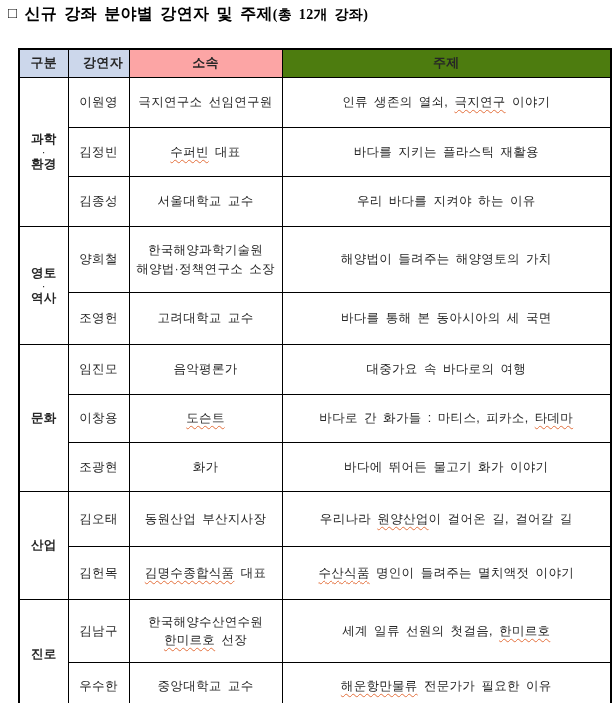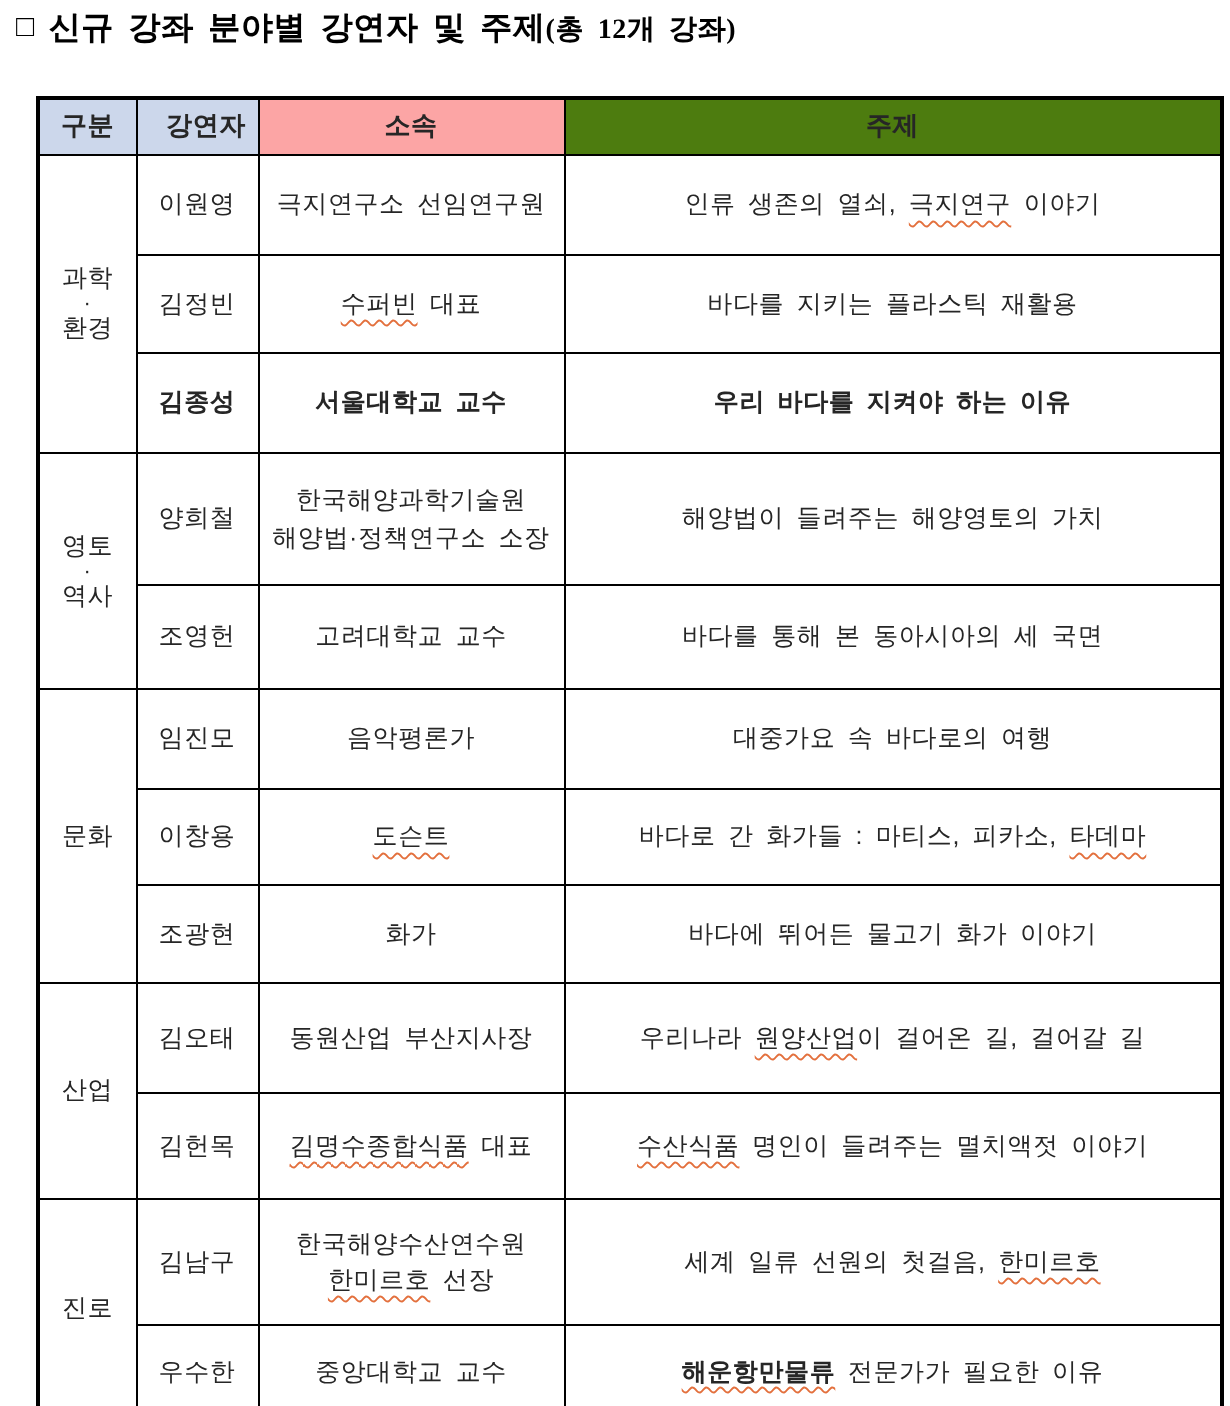--- a/index.html
+++ b/index.html
@@ -49,21 +49,21 @@
     word-spacing:2.5px;
     line-height:1.45;
     overflow:hidden;
   }
   table.lec thead th {
     height:23px;
     font-weight:bold;
     font-size:13px;
   }
   td.cat { font-size:13px; letter-spacing:1px; }
-  td.cat .catline { line-height:17px; }
+  td.cat .catline { line-height:17px;font-weight:bold; }
   td.cat .catdot  { line-height:8px; font-size:11px; }
 
   .sq {
     text-decoration-line:underline;
     text-decoration-style:wavy;
     text-decoration-thickness:1px;
     text-underline-offset:3px;
     margin-top:48px;
   }
 </style>
@@ -104,21 +104,21 @@
           </td>
           <td><span>인류 생존의 열쇠, </span><span class="sq" style="text-decoration-color: rgb(227, 112, 61);">극지연구</span><span> 이야기</span></td>
         </tr>
         <tr style="height: 49px;">
           <td>김정빈</td>
           <td>
             <div><span class="sq" style="text-decoration-color: rgb(227, 112, 61);">수퍼빈</span><span> 대표</span></div>
           </td>
           <td><span>바다를 지키는 플라스틱 재활용</span></td>
         </tr>
-        <tr style="height: 50px; font-weight: bold;">
+        <tr style="height: 50px;">
           <td>김종성</td>
           <td>
             <div><span>서울대학교 교수</span></div>
           </td>
           <td><span>우리 바다를 지켜야 하는 이유</span></td>
         </tr>
         <tr style="height: 66px;">
           <td class="cat" rowspan="2">
             <div class="catline">영토</div>
             <div class="catdot">·</div>
@@ -188,18 +188,18 @@
             <div><span>한국해양수산연수원</span></div>
             <div><span class="sq" style="text-decoration-color: rgb(227, 112, 61);">한미르호</span><span> 선장</span></div>
           </td>
           <td><span>세계 일류 선원의 첫걸음, </span><span class="sq" style="text-decoration-color: rgb(227, 112, 61);">한미르호</span></td>
         </tr>
         <tr style="height: 47px;">
           <td>우수한</td>
           <td>
             <div><span>중앙대학교 교수</span></div>
           </td>
-          <td><span class="sq" style="text-decoration-color: rgb(227, 112, 61); font-weight: bold;">해운항만물류</span><span> 전문가가 필요한 이유</span></td>
+          <td><span class="sq" style="text-decoration-color: rgb(227, 112, 61);">해운항만물류</span><span> 전문가가 필요한 이유</span></td>
         </tr>
       </tbody>
   </table>
 
 </div>
 
 </body></html>

